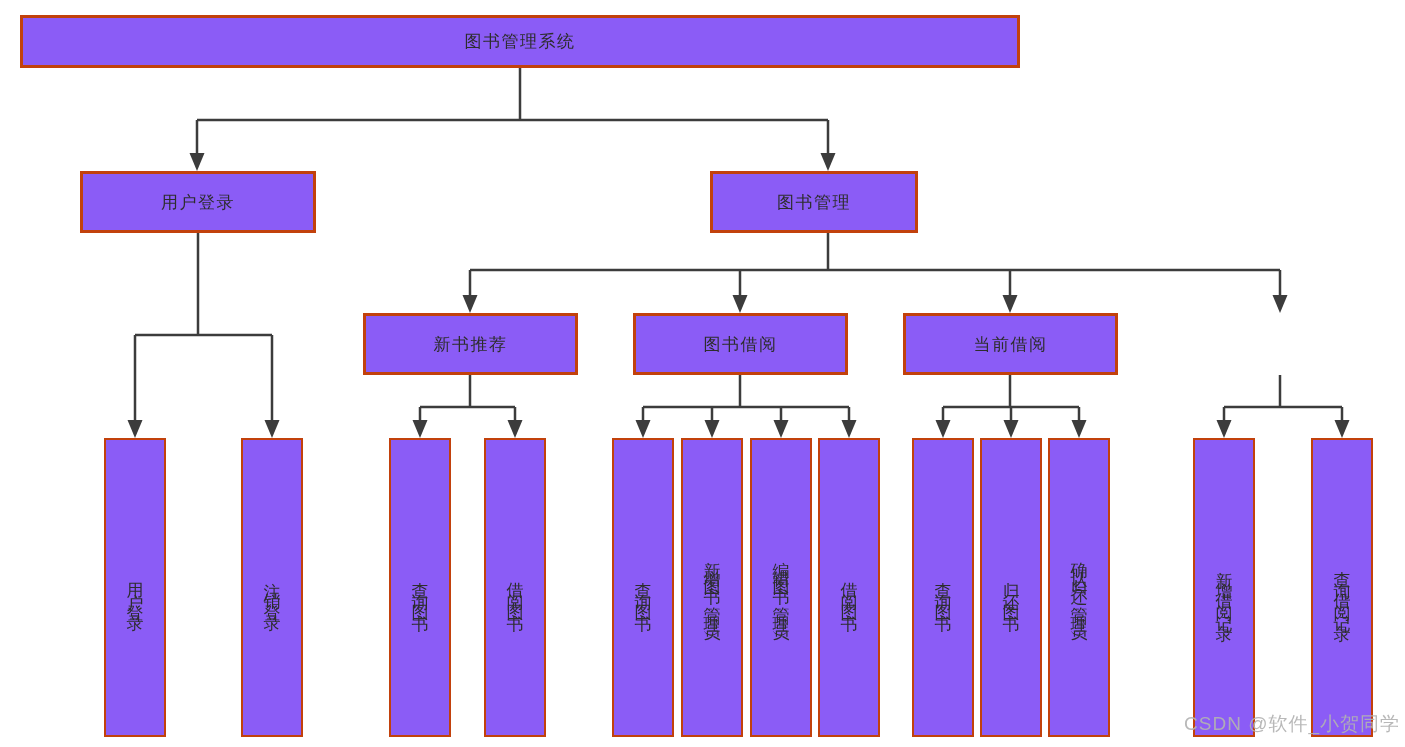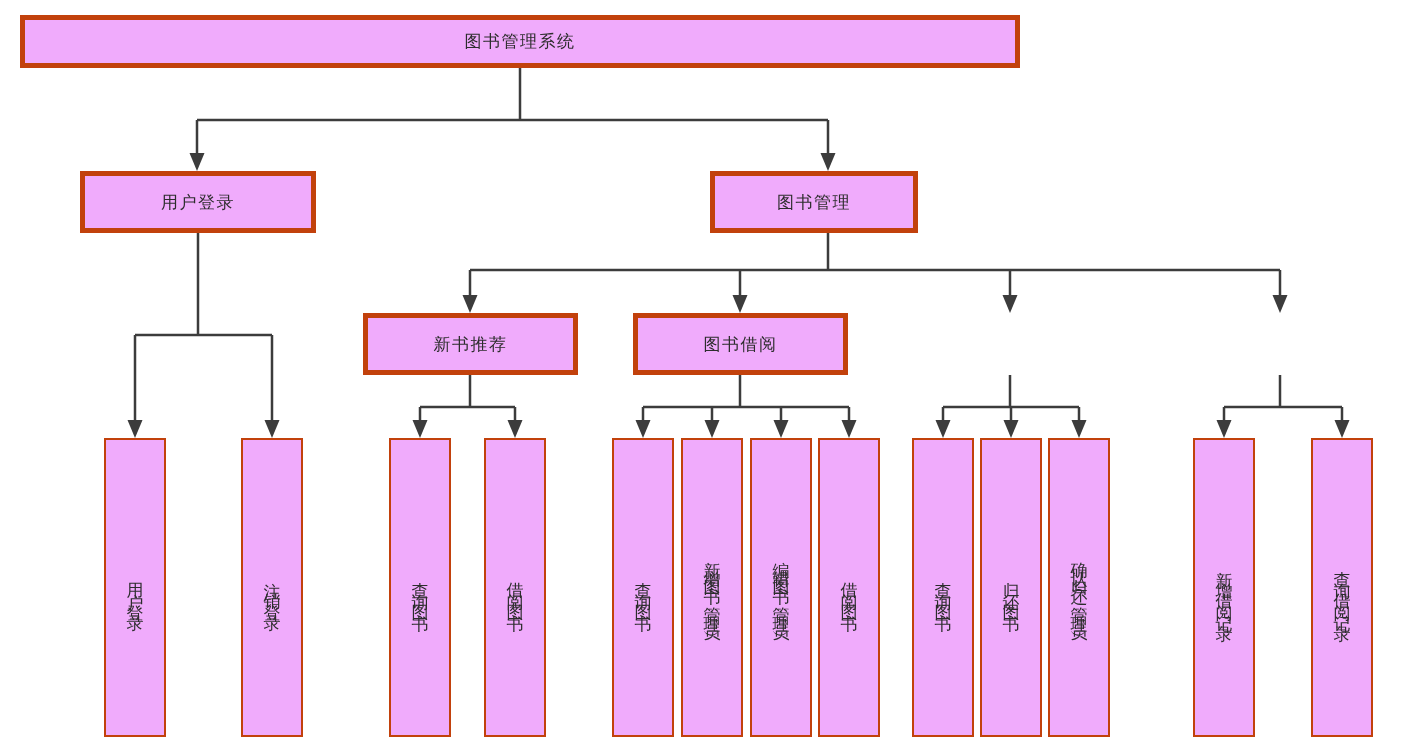--- a/index.html
+++ b/index.html
@@ -11,22 +11,22 @@
     overflow:hidden;
   }
   .wires {
     position:absolute; left:0; top:0;
     width:1405px; height:747px;
     pointer-events:none;
   }
   .node {
     position:absolute;
     box-sizing:border-box;
-    background:#f0abfc;
-    border:5px solid #c2410c;
+    background:#8b5cf6;
+    border:3px solid #c2410c;
     display:flex;
     align-items:center;
     justify-content:center;
     color:#2d2d2d;
     font-size:17px;
     letter-spacing:1.5px;
     text-align:right;
     line-height:1;
   }
   .node.leaf {
@@ -84,33 +84,35 @@
     </g>
   </svg>
 
   <div class="node" style="left:20px; top:15px; width:1000px; height:53px;">图书管理系统</div>
 
   <div class="node" style="left:80px; top:171px; width:236px; height:62px;">用户登录</div>
   <div class="node" style="left:710px; top:171px; width:208px; height:62px;">图书管理</div>
 
   <div class="node" style="left:363px; top:313px; width:215px; height:62px;">新书推荐</div>
   <div class="node" style="left:633px; top:313px; width:215px; height:62px;">图书借阅</div>
+  <div class="node" style="left:903px; top:313px; width:215px; height:62px;">当前借阅</div>
 
   <div class="node leaf" style="left:104px; top:438px; width:62px; height:299px;">用户登录</div>
   <div class="node leaf" style="left:241px; top:438px; width:62px; height:299px;">注销登录</div>
 
   <div class="node leaf" style="left:389px; top:438px; width:62px; height:299px;">查询图书</div>
   <div class="node leaf" style="left:484px; top:438px; width:62px; height:299px;">借阅图书</div>
 
   <div class="node leaf" style="left:612px; top:438px; width:62px; height:299px;">查询图书</div>
   <div class="node leaf long" style="left:681px; top:438px; width:62px; height:299px;">新增图书（管理员）</div>
   <div class="node leaf long" style="left:750px; top:438px; width:62px; height:299px;">编辑图书（管理员）</div>
   <div class="node leaf" style="left:818px; top:438px; width:62px; height:299px;">借阅图书</div>
 
   <div class="node leaf" style="left:912px; top:438px; width:62px; height:299px;">查询图书</div>
   <div class="node leaf" style="left:980px; top:438px; width:62px; height:299px;">归还图书</div>
   <div class="node leaf long" style="left:1048px; top:438px; width:62px; height:299px;">确认归还（管理员）</div>
 
   <div class="node leaf" style="left:1193px; top:438px; width:62px; height:299px;">新增借阅记录</div>
   <div class="node leaf" style="left:1311px; top:438px; width:62px; height:299px;">查询借阅记录</div>
 
+  <div class="watermark">CSDN @软件_小贺同学</div>
 
 </div>
 
 </body></html>

